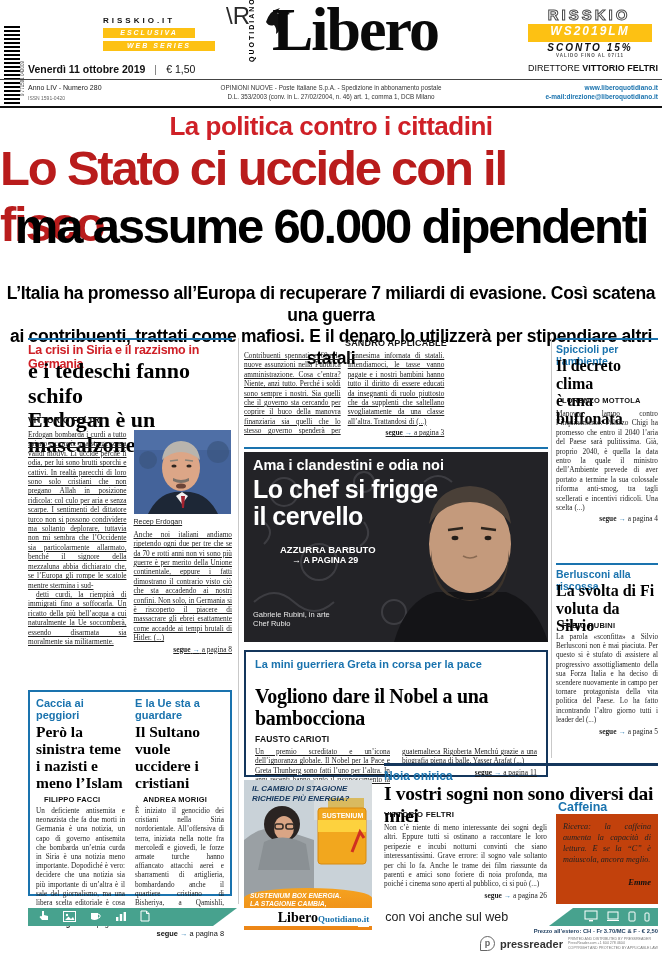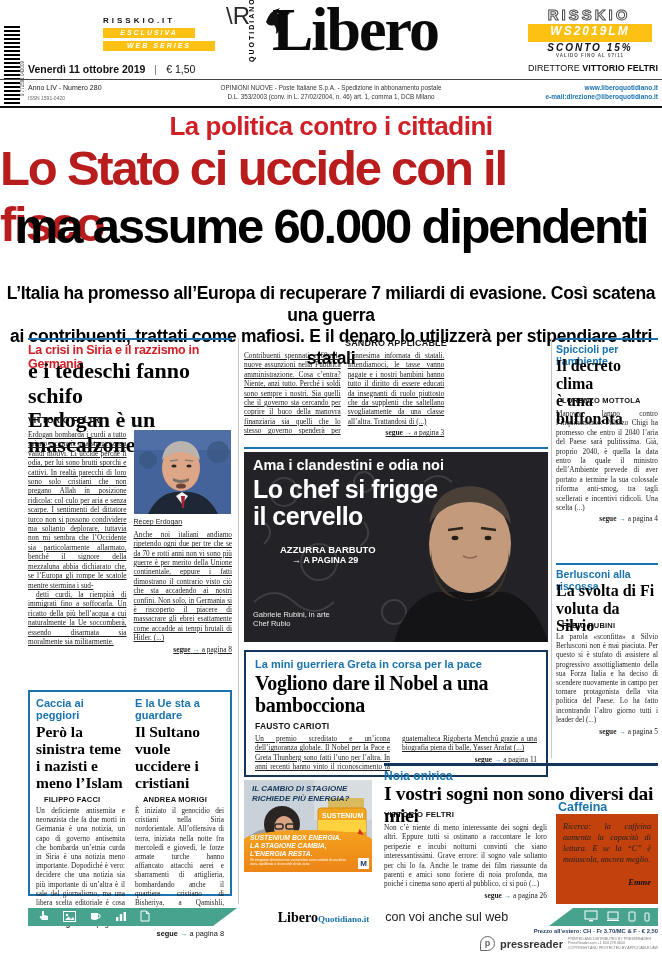--- a/index.html
+++ b/index.html
@@ -169,29 +169,29 @@
     <div class="abs" style="left:36px;top:92px;font-size:9.5px;font-weight:bold;color:#fff;">AZZURRA BARBUTO</div>
     <div class="abs" style="left:48px;top:103px;font-size:9px;font-weight:bold;color:#fff;"><span>→</span> <span>A PAGINA 29</span></div>
     <div class="abs" style="left:9px;top:158px;font-size:7.5px;line-height:9px;color:#e8e8e8;">
       <div>Gabriele Rubini, in arte</div>
       <div>Chef Rubio</div>
     </div>
   </div>
 
   <div class="abs" style="left:244px;top:650px;width:304px;height:127px;border:2px solid #14365c;box-sizing:border-box;padding:6px 9px;">
     <div class="kb" style="font-size:11px;">La mini guerriera Greta in corsa per la pace</div>
-    <div class="hl" style="font-size:20px;line-height:22px;margin-top:2px;letter-spacing:-.3px;">Vogliono dare il Nobel a una bambocciona</div>
+    <div class="hl" style="font-size:20px;line-height:22px;margin-top:15px;letter-spacing:-.3px;">Vogliono dare il Nobel a una bambocciona</div>
     <div class="byl" style="font-size:8.5px;margin:5px 0 3px;">FAUSTO CARIOTI</div>
     <div class="jbody colbody" style="column-count:2;column-gap:12px;height:52px;">
       <p>Un premio screditato e un’icona dell’ignoranza globale. Il Nobel per la Pace e Greta Thunberg sono fatti l’uno per l’altra. In anni recenti hanno vinto il riconoscimento la guatemalteca Rigoberta Menchú grazie a una biografia piena di balle, Yasser Arafat (...)</p>
       <div class="segue"><span class="sl">segue</span> <span class="ar">→</span> <span>a pagina 11</span></div>
     </div>
   </div>
 
-  <div class="abs" style="left:244px;top:780px;width:128px;height:92px;background:#86efac;overflow:hidden;">
+  <div class="abs" style="left:244px;top:780px;width:128px;height:150px;background:#86efac;overflow:hidden;">
     <svg width="128" height="124" viewBox="0 0 128 124">
       <rect width="128" height="124" fill="#c9d2d8"></rect>
       <rect x="70" y="0" width="58" height="40" fill="#d8dde0"></rect>
       <rect x="84" y="18" width="36" height="30" fill="#d9b23e" opacity=".8"></rect>
       <path d="M0 60 Q18 44 40 50 L70 60 L70 124 L0 124 Z" fill="#9aa0a4"></path>
       <circle cx="38" cy="44" r="18" fill="#2a2422"></circle>
       <ellipse cx="40" cy="48" rx="10" ry="12" fill="#d9a585"></ellipse>
       <rect x="31" y="44" width="8" height="5" rx="2" fill="none" stroke="#332d28" stroke-width="1.6"></rect>
       <rect x="42" y="44" width="8" height="5" rx="2" fill="none" stroke="#332d28" stroke-width="1.6"></rect>
       <path d="M20 62 Q40 52 62 64 L66 90 L14 90 Z" fill="#8a9094"></path>

